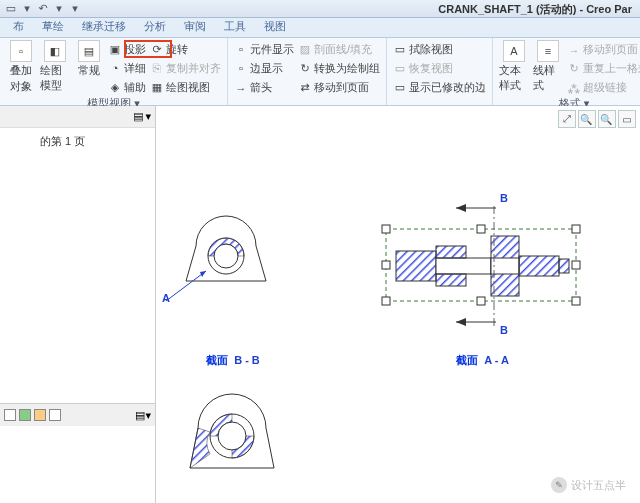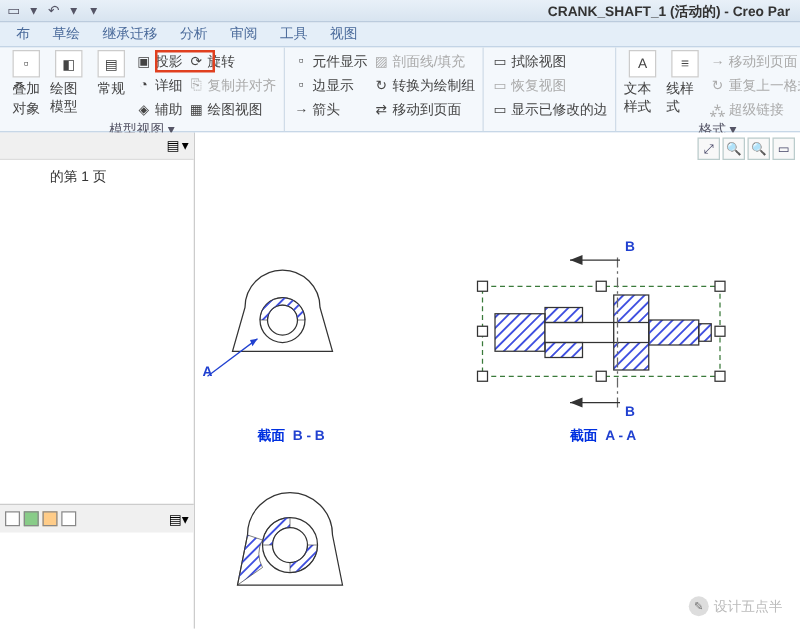--- a/index.html
+++ b/index.html
@@ -30,21 +30,21 @@
 .sp-top .body{padding:6px 8px;font-size:11px;color:#333;margin-left:32px;}
 .sp-bot{height:100px;border-top:1px solid #ccc;}
 .sp-bot .tb{height:22px;background:#f0f0f0;display:flex;align-items:center;padding:0 4px;gap:3px;}
 .sq{width:12px;height:12px;border:1px solid #888;}
 .canvas{flex:1;background:#fff;position:relative;}
 .viewbar{position:absolute;top:4px;right:4px;display:flex;gap:2px;}
 .vbtn{width:18px;height:18px;border:1px solid #bcc;background:#f8f8f8;display:flex;align-items:center;justify-content:center;font-size:10px;color:#446;}
 
 .svgwrap{position:absolute;inset:0;}
 .lbl{position:absolute;font-size:11px;color:#2040d0;font-weight:bold;}
-.lbl.sec{color:#0030e0;}
+.lbl.sec{color:#0030e0;margin-top:12px;}
 .wm{position:absolute;right:14px;bottom:10px;color:#bbb;font-size:12px;display:flex;align-items:center;gap:4px;}
 .wmic{width:16px;height:16px;border-radius:50%;background:#ddd;display:flex;align-items:center;justify-content:center;font-size:9px;color:#777;}
 </style>
 </head>
 <body>
 
 <div class="titlebar">
   <div class="qat">
     <span class="ticon">▭</span>
     <span class="ticon">▾</span>

